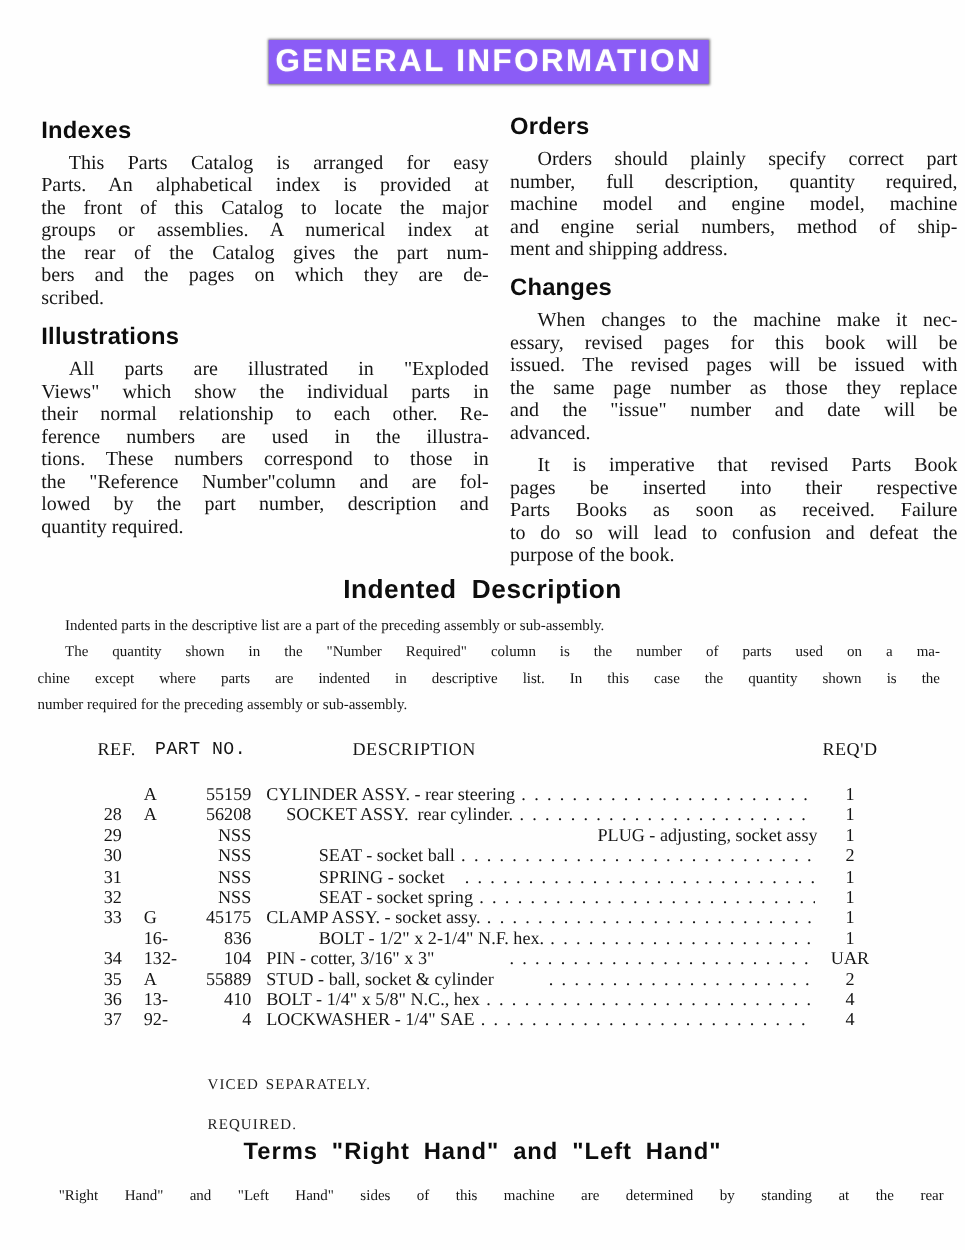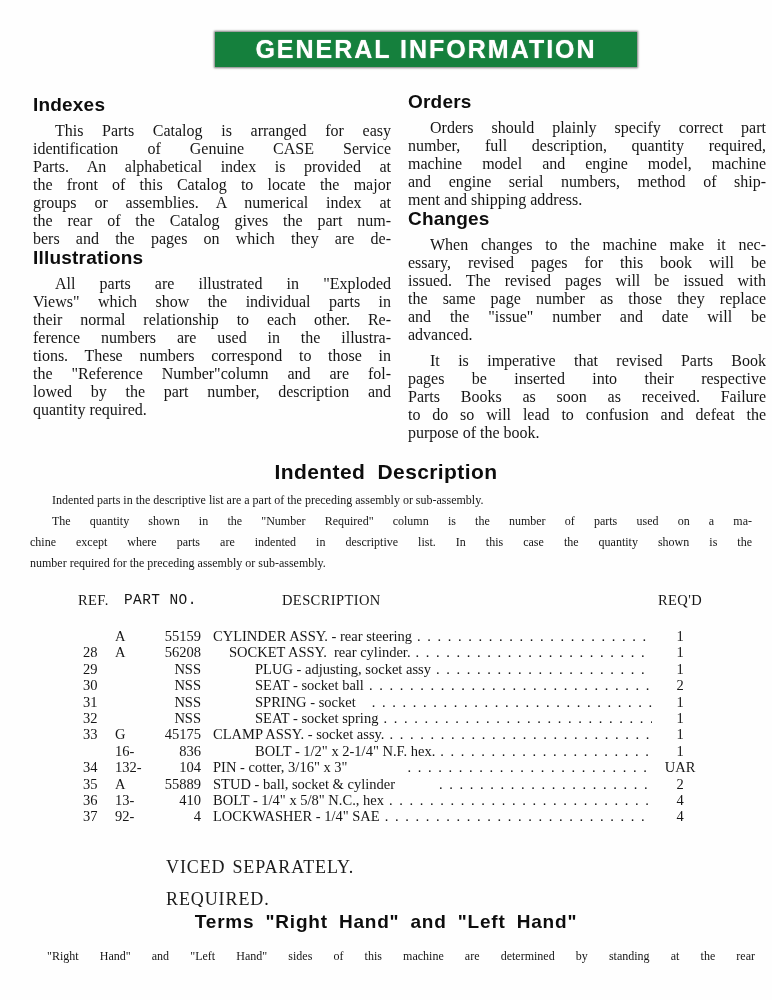--- a/index.html
+++ b/index.html
@@ -2,38 +2,38 @@
 <html><head>
 <meta charset="utf-8">
 <style>
   html,body{margin:0;padding:0;background:#ffffff;}
   .page{
     position:relative;width:772px;height:1000px;background:#fefefe;overflow:hidden;
     font-family:"Liberation Serif", serif;color:#151515;
   }
   
   .banner{
-    position:absolute;left:215px;top:32px;width:422px;height:35px;
-    background:#15803d;display:flex;align-items:center;justify-content:center;
+    position:absolute;left:215px;top:32px;width:352px;height:35px;
+    background:#8b5cf6;display:flex;align-items:center;justify-content:center;
     box-shadow:0 0 2px 1px rgba(10,10,10,.55);
   }
   .banner-text{
     font-family:"Liberation Sans", sans-serif;font-weight:bold;font-size:25px;
     color:#ffffff;letter-spacing:2px;white-space:nowrap;
     text-shadow:0 0 1px #dddddd;
   }
   
   .col{position:absolute;width:358px;font-size:16px;}
   .col-left{left:33px;top:95px;}
   .col-right{left:408px;top:92px;}
   .sec-heading{
     font-family:"Liberation Sans", sans-serif;font-weight:bold;font-size:19px;
     line-height:20px;margin:0 0 7px 0;color:#0d0d0d;letter-spacing:.2px;
   }
-  .mt{}
+  .mt{margin-top:12px;}
   .para{margin:0;}
   .p2{margin-top:8px;}
   .tline{height:18px;line-height:18px;overflow:hidden;text-align:justify;}
   .tline::after{content:"";display:inline-block;width:100%;height:0;}
   .tline.last{text-align:left;}
   .tline.last::after{content:none;}
   
   .center-heading{
     position:absolute;left:0;width:772px;text-align:center;margin:0;
     font-family:"Liberation Sans", sans-serif;font-weight:bold;color:#0d0d0d;
@@ -55,43 +55,43 @@
   .c-ref{width:32px;white-space:pre;}
   .c-mid{width:36px;white-space:pre;}
   .c-num{width:50px;text-align:right;white-space:pre;}
   .c-sp{width:12px;}
   .c-desc{flex:1;display:flex;overflow:hidden;align-items:flex-end;}
   .dtext{white-space:pre;}
   .leader{flex:1;overflow:hidden;white-space:nowrap;padding-left:5px;letter-spacing:1.5px;margin-right:2px;}
   .c-qty{width:52px;text-align:center;white-space:pre;}
   
   .note{position:absolute;left:120px;top:843px;width:600px;
-    font-size:18px;line-height:16px;letter-spacing:.9px;word-spacing:1.5px;color:#1c1c1c;}
+    font-size:12px;line-height:16px;letter-spacing:.9px;word-spacing:1.5px;color:#1c1c1c;}
   .note-line{height:16px;overflow:hidden;white-space:pre;}
   .note-cont{padding-left:46px;}
 </style>
 </head>
 <body>
 
 <div class="page">
 
   <div class="banner">
     <span class="banner-text">GENERAL INFORMATION</span>
   </div>
 
   <div class="col col-left">
     <h2 class="sec-heading">Indexes</h2>
     <div class="para">
         <div class="tline" style="text-indent: 22px;">This Parts Catalog is arranged for easy</div>
-        <div class="tline">identification of Genuine CASE Service</div>
         <div class="tline">Parts. An alphabetical index is provided at</div>
         <div class="tline">the front of this Catalog to locate the major</div>
         <div class="tline">groups or assemblies. A numerical index at</div>
         <div class="tline">the rear of the Catalog gives the part num-</div>
         <div class="tline">bers and the pages on which they are de-</div>
+        <div class="tline last">scribed.</div>
       </div>
     <h2 class="sec-heading mt">Illustrations</h2>
     <div class="para">
         <div class="tline" style="text-indent: 22px;">All parts are illustrated in "Exploded</div>
         <div class="tline">Views" which show the individual parts in</div>
         <div class="tline">their normal relationship to each other. Re-</div>
         <div class="tline">ference numbers are used in the illustra-</div>
         <div class="tline">tions. These numbers correspond to those in</div>
         <div class="tline">the "Reference Number"column and are fol-</div>
         <div class="tline">lowed by the part number, description and</div>
@@ -166,21 +166,21 @@
             <span class="dtext">SOCKET ASSY.  rear cylinder.</span>
             <span class="leader">. . . . . . . . . . . . . . . . . . . . . . . . . . . . . . . . . . . . . . . . . . . . . . . . . . . . . . . .</span>
           </span>
           <span class="c-qty">1</span>
         </div>
         <div class="trow">
           <span class="c-ref">29</span>
           <span class="c-mid"></span>
           <span class="c-num">NSS</span>
           <span class="c-sp"></span>
-          <span class="c-desc" style="padding-left: 42px;">
+          <span class="c-desc" style="padding-left: 42px; flex-direction: column;">
             <span class="dtext">PLUG - adjusting, socket assy</span>
             <span class="leader">. . . . . . . . . . . . . . . . . . . . . . . . . . . . . . . . . . . . . . . . . . . . . . . . . . . . . . . .</span>
           </span>
           <span class="c-qty">1</span>
         </div>
         <div class="trow">
           <span class="c-ref">30</span>
           <span class="c-mid"></span>
           <span class="c-num">NSS</span>
           <span class="c-sp"></span>

